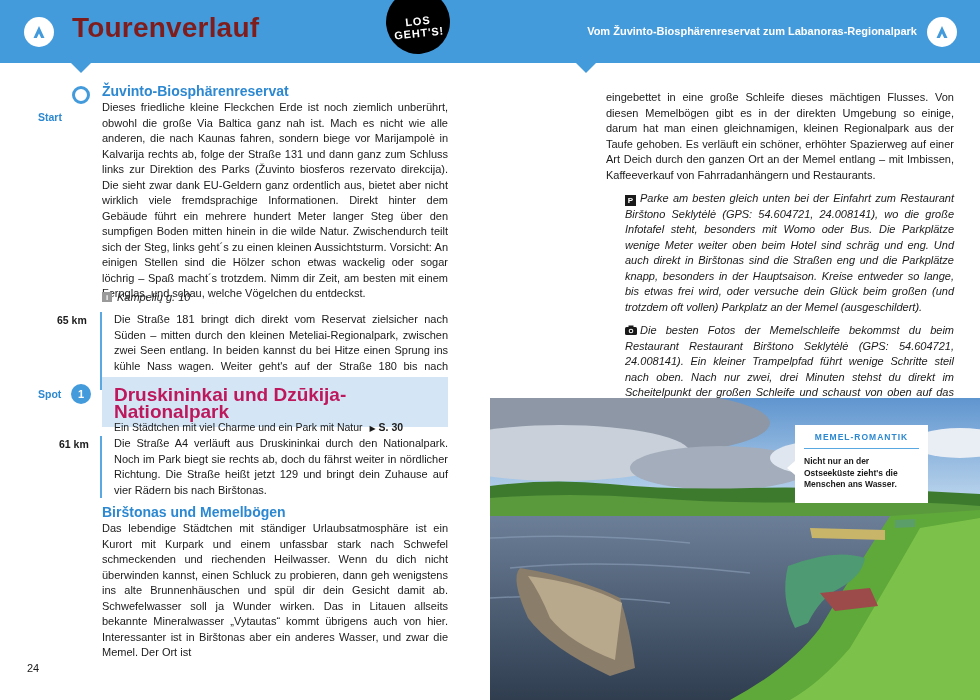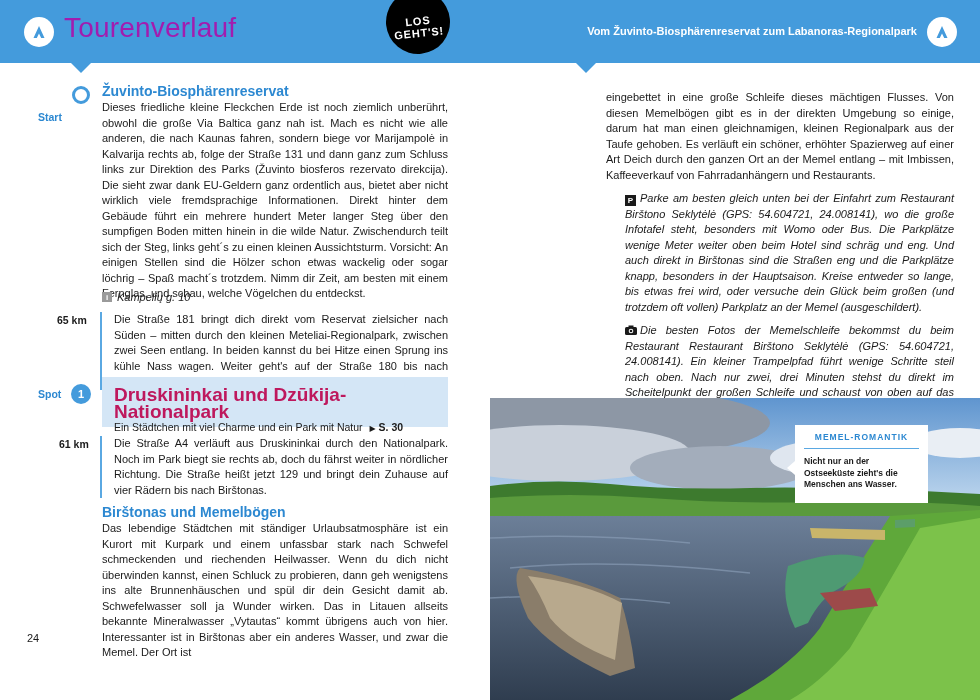--- a/index.html
+++ b/index.html
@@ -9,21 +9,21 @@
   .header-bar { position: absolute; left: 0; top: 0; width: 980px; height: 63px; background: #449bdc; }
   .pointer { position: absolute; top: 63px; width: 0; height: 0; border-left: 10px solid transparent; border-right: 10px solid transparent; border-top: 10px solid #449bdc; }
   .pointer.left { left: 71px; }
   .pointer.right { left: 576px; }
 
   .a-badge { position: absolute; width: 30px; height: 30px; border-radius: 50%; background: #ffffff; display: flex; align-items: center; justify-content: center; }
   .a-badge svg { width: 14px; height: 14px; }
   .a-badge.left { left: 24px; top: 17px; }
   .a-badge.right { left: 927px; top: 17px; }
 
-  .header-title { position: absolute; left: 64px; top: 12px; font-size: 28px; font-weight: normal; color: #a21caf; letter-spacing: 0.2px; }
+  .header-title { position: absolute; left: 72px; top: 12px; font-size: 28px; font-weight: bold; color: #7f1d1d; letter-spacing: 0.2px; }
   .header-subtitle { position: absolute; right: 63px; top: 25px; font-size: 11px; font-weight: bold; color: #ffffff; }
 
   .los-badge { position: absolute; left: 386px; top: -10px; width: 64px; height: 64px; border-radius: 50%; background: #000000; color: #ffffff; display: flex; flex-direction: column; align-items: center; justify-content: center; padding-top: 10px; transform: rotate(-6deg); }
   .los-badge span { font-size: 11px; font-weight: bold; line-height: 12px; letter-spacing: 0.8px; }
 
   .col-left { position: absolute; left: 102px; top: 82px; width: 346px; }
   .col-right { position: absolute; left: 606px; top: 90px; width: 348px; }
 
   .body-text { font-size: 11px; line-height: 15.5px; text-align: justify; color: #1a1a1a; }
   .italic { font-style: italic; margin-left: 19px; }
@@ -40,21 +40,21 @@
   .km-block { position: absolute; left: 102px; width: 346px; border-left: 2px solid #5aa8e2; padding-left: 12px; }
 
   .info-line { position: absolute; left: 102px; top: 291px; font-size: 11px; font-style: italic; display: flex; align-items: center; gap: 5px; }
   .info-icon { width: 10px; height: 10px; background: #9a9a9a; color: #ffffff; font-size: 8px; font-weight: bold; font-style: normal; display: flex; align-items: center; justify-content: center; }
 
   .spot-box { position: absolute; left: 102px; top: 377px; width: 346px; height: 50px; background: #d4e6f6; padding: 9px 12px; }
   .spot-title { font-size: 19px; font-weight: bold; color: #be185d; line-height: 17px; }
   .spot-sub { font-size: 10.5px; color: #1a1a1a; line-height: 15px; }
   .spot-sub b { font-weight: bold; }
 
-  .page-num { position: absolute; left: 27px; top: 632px; font-size: 11px; color: #1a1a1a; }
+  .page-num { position: absolute; left: 27px; top: 662px; font-size: 11px; color: #1a1a1a; }
 
   .p-icon { display: inline-block; width: 11px; height: 11px; background: #1a1a1a; color: #ffffff; font-size: 8px; font-weight: bold; font-style: normal; text-align: center; line-height: 11px; margin-right: 4px; vertical-align: -1px; }
   .cam-icon { display: inline-block; width: 12px; height: 10px; vertical-align: -1px; margin-right: 3px; }
 
   .photo { position: absolute; left: 490px; top: 398px; width: 490px; height: 302px; overflow: hidden; background: #7faad6; }
   .photo svg { display: block; }
 
   .callout { position: absolute; left: 795px; top: 425px; width: 133px; height: 78px; background: #ffffff; padding: 7px 9px; }
   .callout::before { content: ""; position: absolute; left: -8px; top: 36px; border-top: 7px solid transparent; border-bottom: 7px solid transparent; border-right: 8px solid #ffffff; }
   .callout-title { font-size: 8.5px; font-weight: bold; color: #2c88d1; letter-spacing: 1px; text-align: center; padding-bottom: 6px; border-bottom: 1px solid #5aa8e2; }

